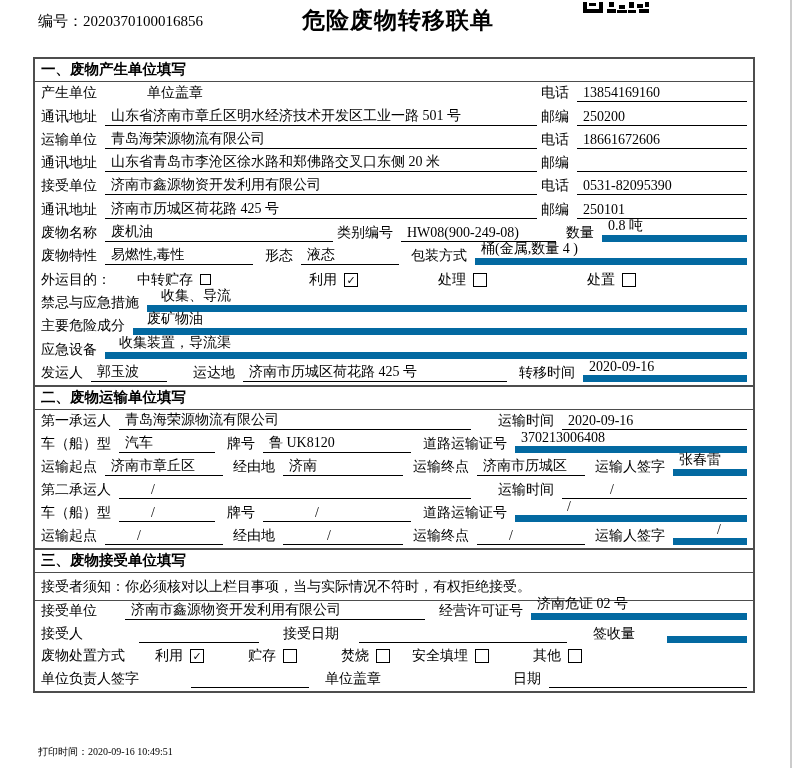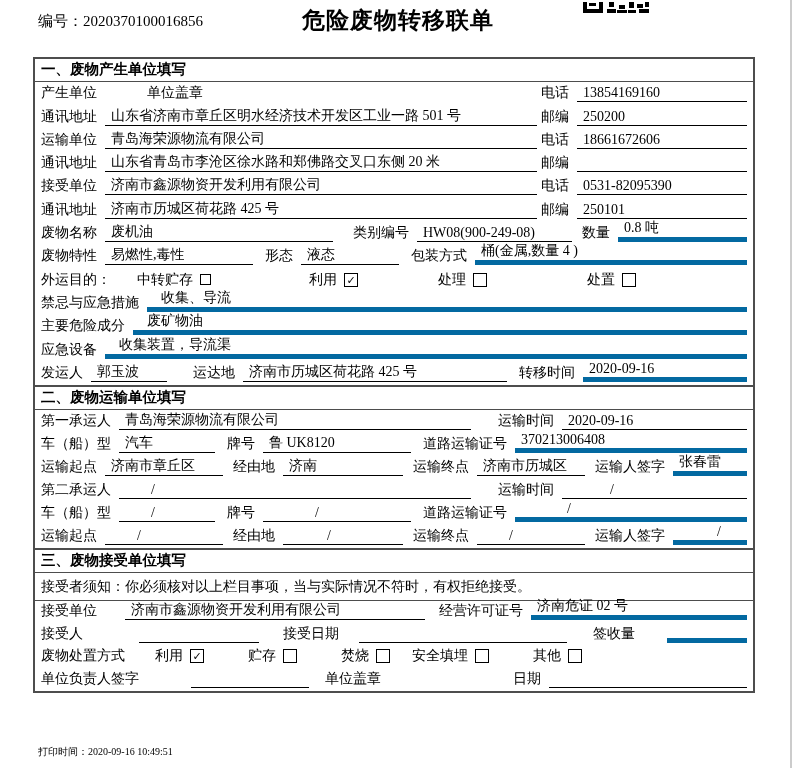--- a/index.html
+++ b/index.html
@@ -22,21 +22,21 @@
   .notice { height:27px; line-height:27px; font-size:14px; padding-left:6px;
             border-bottom:1px solid #4d4d4d; white-space:nowrap; }
 
   .r  { display:flex; align-items:flex-end; height:23.3px; box-sizing:border-box;
         padding:0 6px 3px 6px; font-size:14px; white-space:nowrap; }
   .r2 { height:23px; }
   .r3 { height:22.5px; }
   .lbl { margin-right:8px; flex:0 0 auto;font-family:Liberation Serif, serif; }
   .ul  { border-bottom:1px solid #000; padding:0 3px 0 6px; box-sizing:border-box;
          flex:0 0 auto; overflow:hidden; }
-  .ulfill { border-bottom:5px solid #0369a1; padding:0 3px 0 6px; flex:1 1 auto; overflow:hidden; }
+  .ulfill { border-bottom:7px solid #0369a1; padding:0 3px 0 6px; flex:1 1 auto; overflow:hidden; }
   .fill { flex:1 1 auto; }
   .sl { padding-left:32px; }
 
   .opt { flex:0 0 auto; display:inline-flex; align-items:center; }
   .cb { display:inline-block; width:12px; height:12px; border:1px solid #000;
         margin-left:7px; font-size:11px; line-height:12px; text-align:center;
         box-sizing:content-box; }
   .cb-sm { width:9px; height:9px; line-height:9px; font-size:9px; }
 
   .print-time { position:absolute; left:38px; top:745px; font-size:10px; white-space:nowrap; }
@@ -116,21 +116,21 @@
       <span class="lbl">通讯地址</span>
       <span class="ul" style="width:432px">济南市历城区荷花路 425 号</span>
       <span class="fill"></span>
       <span class="lbl">邮编</span>
       <span class="ul" style="width:170px">250101</span>
     </div>
 
     <div class="r">
       <span class="lbl">废物名称</span>
       <span class="ul" style="width:228px">废机油</span>
-      <span class="lbl" style="margin-left:20px">类别编号</span>
+      <span class="lbl" style="margin-left:4px">类别编号</span>
       <span class="ul" style="width:155px">HW08(900-249-08)</span>
       <span class="lbl" style="margin-left:10px">数量</span>
       <span class="ulfill">0.8 吨</span>
     </div>
 
     <div class="r">
       <span class="lbl">废物特性</span>
       <span class="ul" style="width:148px">易燃性,毒性</span>
       <span class="lbl" style="margin-left:12px">形态</span>
       <span class="ul" style="width:98px">液态</span>

